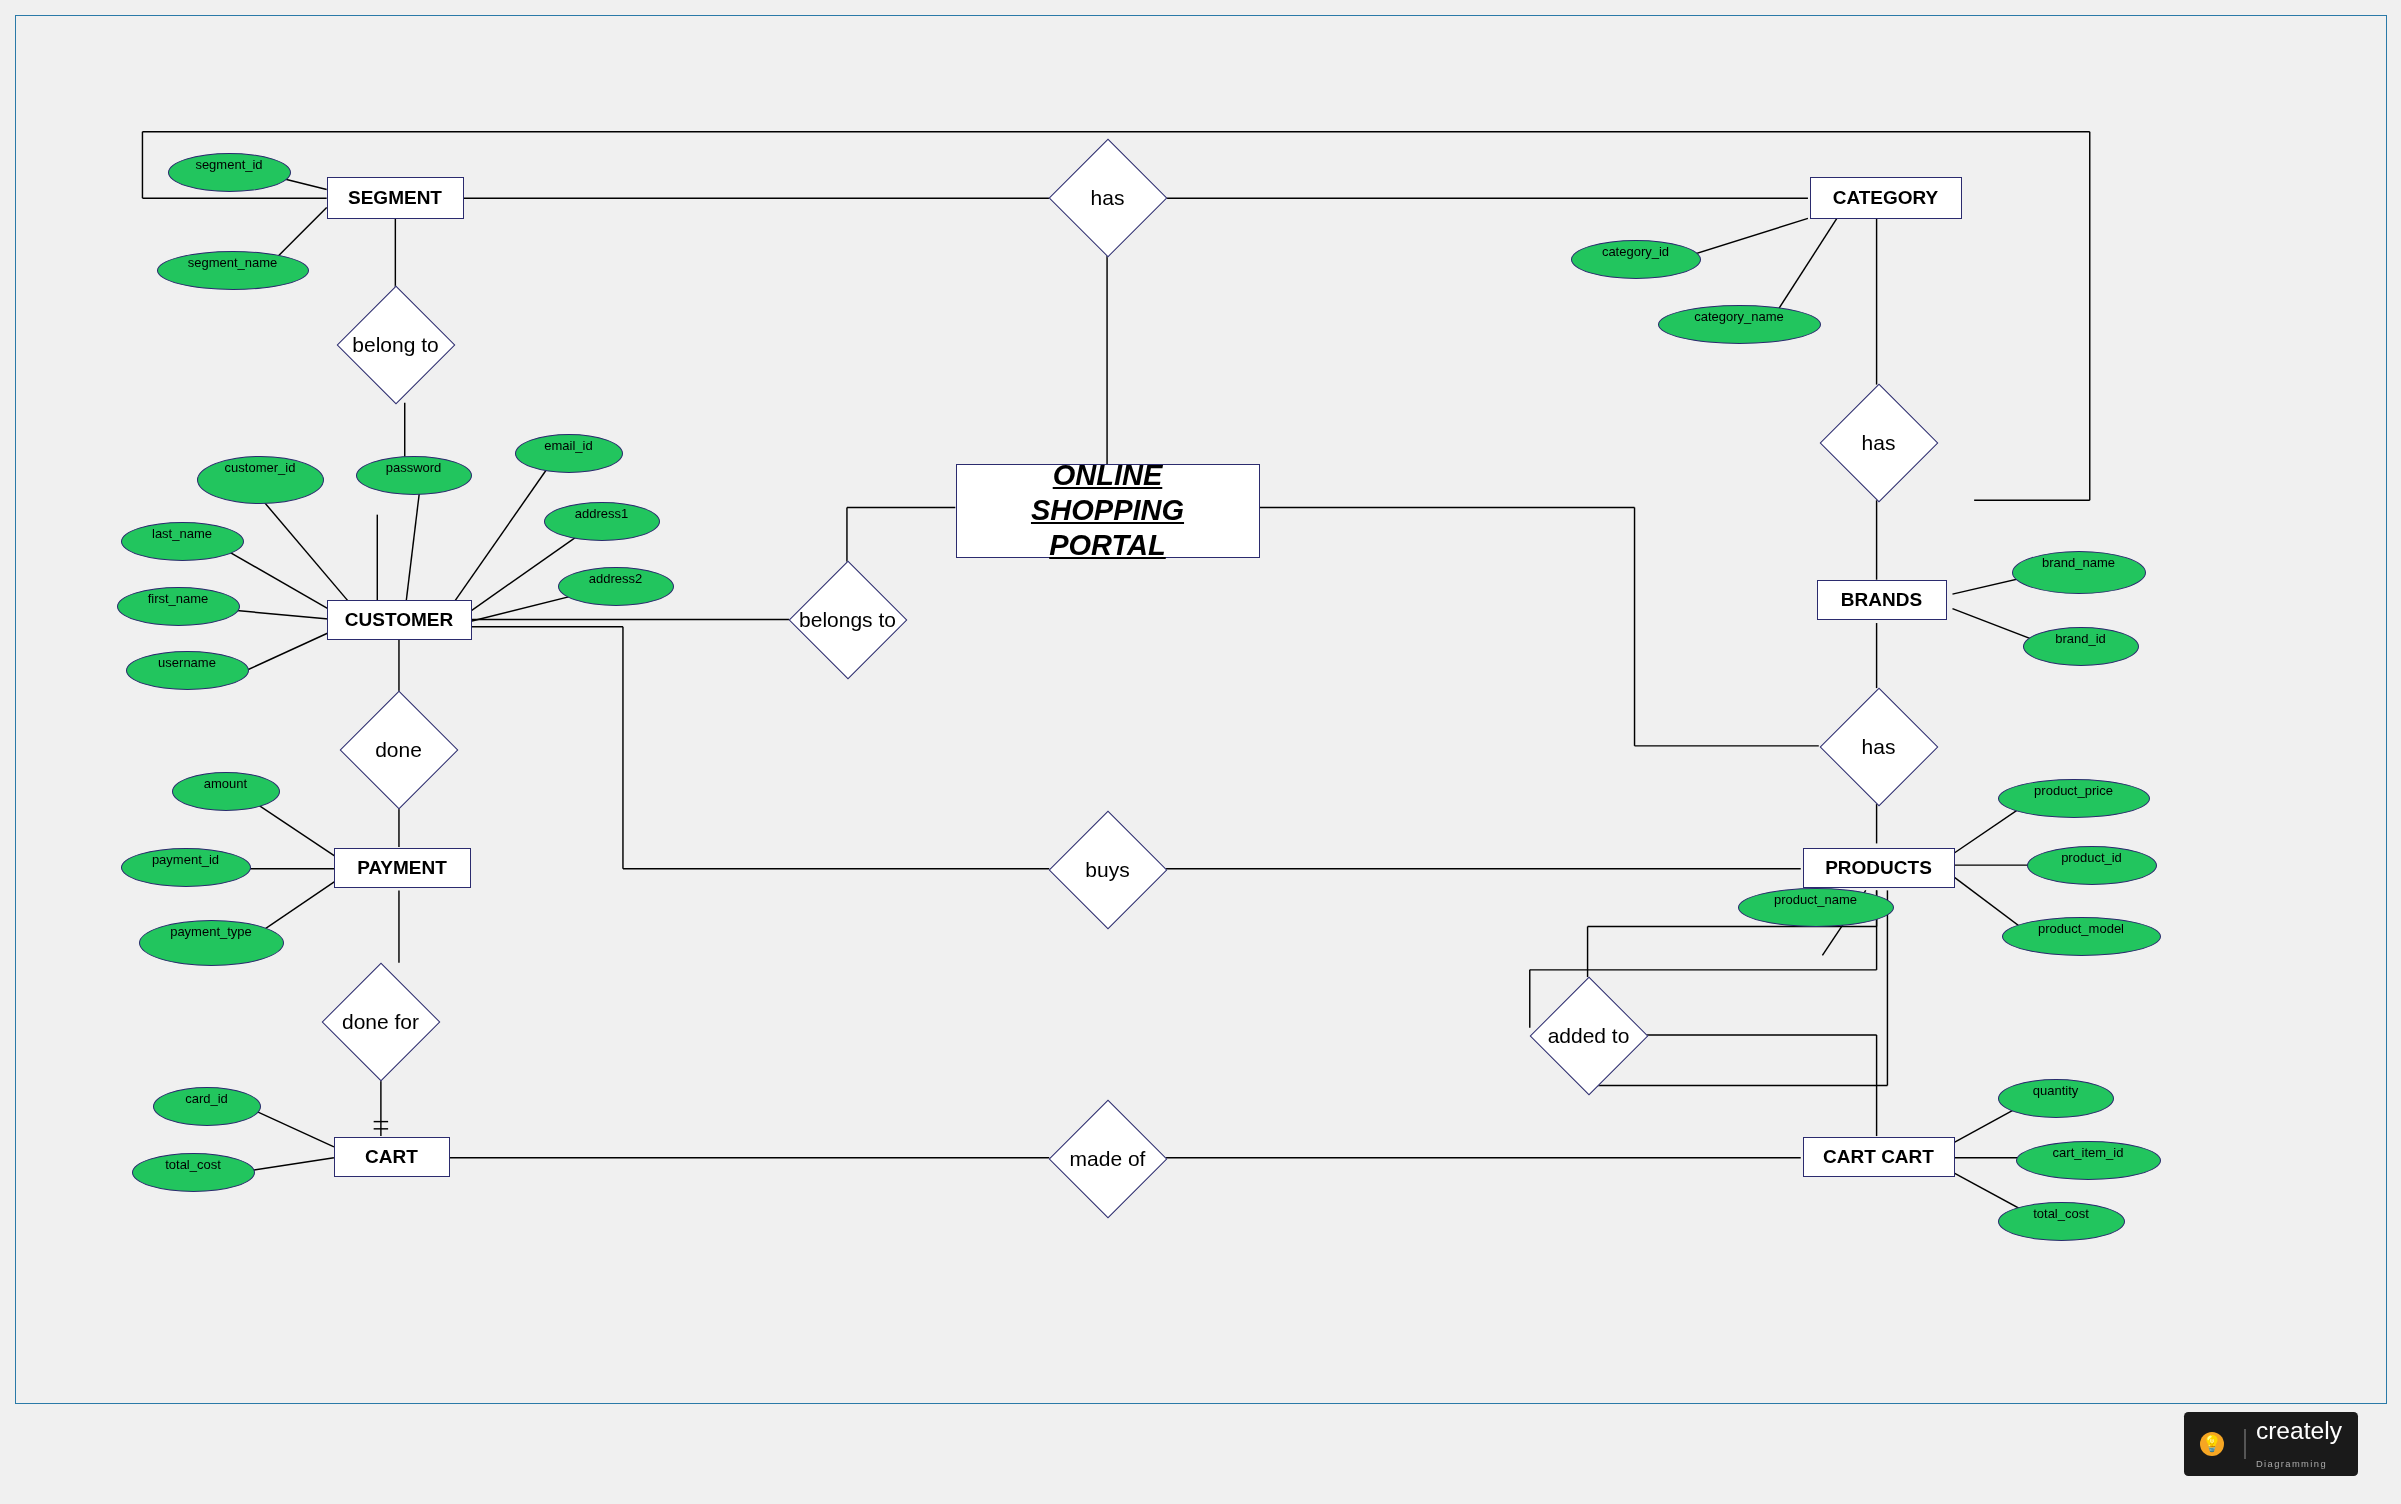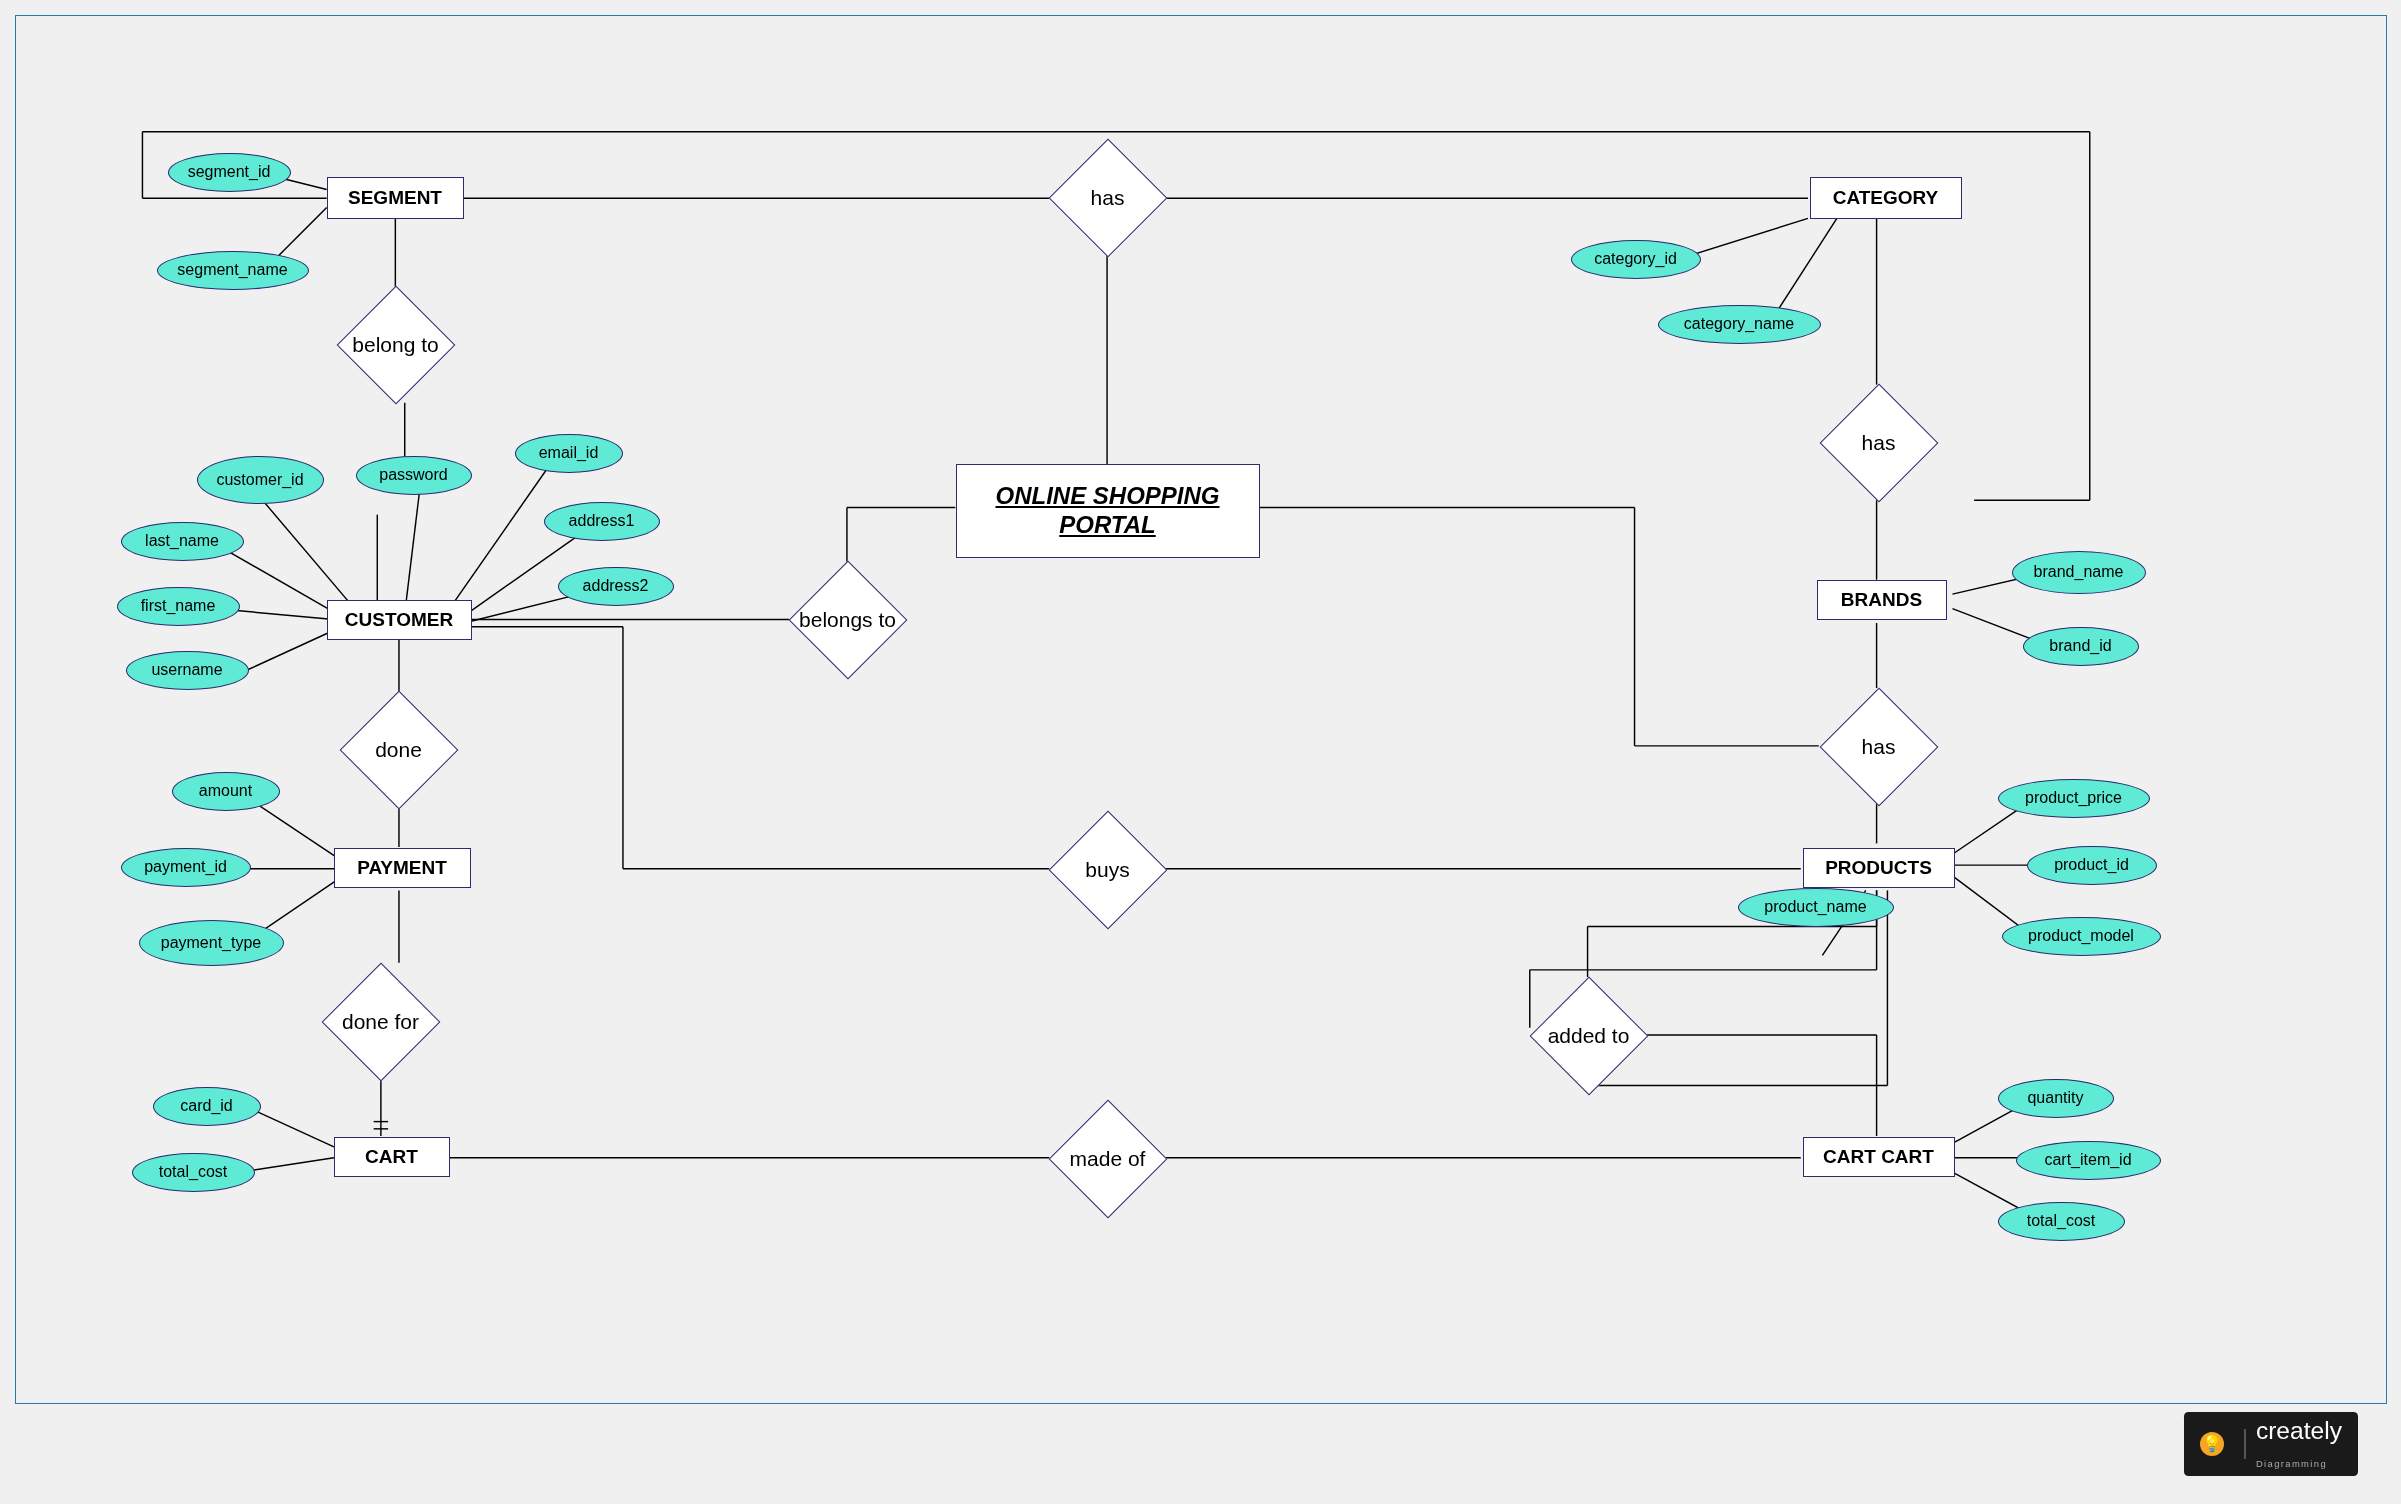--- a/index.html
+++ b/index.html
@@ -1,20 +1,20 @@
 <!DOCTYPE html>
 <html style="font-size:11.6px"><head>
 <meta charset="utf-8">
 <style>
   html,body{margin:0;padding:0;width:100%;height:100%;background:#f0f0f0;font-family:Arial,Helvetica,sans-serif}
   .page{width:2401px;height:1505px;position:relative;background:#f0f0f0}
   .frame{position:absolute;left:14.5px;top:14.5px;right:14.5px;bottom:101px;border:1.4px solid #2a7aa8;background:#f0f0f0}
   .entity{position:absolute;background:#fff;border:1.4px solid #2b2b6e;display:flex;align-items:center;justify-content:center;font-weight:bold;font-size:19px;text-align:center;padding:0 7.2px;box-sizing:border-box}
-  .entity.title{font-style:italic;text-decoration:underline;font-size:24px;line-height:1.2;padding:17px 22px}
-  .attr{position:absolute;background:#5eead4;border:1.4px solid #2b2b6e;border-radius:50%;display:flex;align-items:center;justify-content:center;font-size:16px;text-align:center;line-height:1.1;padding:4.3px 10px;box-sizing:border-box}
+  .entity.title{font-style:italic;text-decoration:underline;font-size:29px;line-height:1.2;padding:17px 22px}
+  .attr{position:absolute;background:#22c55e;border:1.4px solid #2b2b6e;border-radius:50%;display:flex;align-items:flex-start;justify-content:center;font-size:13px;text-align:center;line-height:1.1;padding:4.3px 10px;box-sizing:border-box}
   .rel{position:absolute;width:116px;height:116px;display:flex;align-items:center;justify-content:center}
   .rel .diamond{position:absolute;inset:0;background:#fff;border:1.4px solid #2b2b6e;transform:rotate(45deg);transform-origin:center;width:82px;height:82px;left:16.6px;top:16.6px}
   .rel .lbl{position:relative;font-size:21px;font-weight:normal;text-align:center;z-index:2}
   svg.lines{position:absolute;inset:0;width:100%;height:100%;pointer-events:none}
   svg.lines line{stroke:#000;stroke-width:2}
   .logo{position:absolute;right:43px;bottom:29px;background:#1a1a1a;color:#fff;border-radius:4.3px;display:flex;align-items:center;padding:7.2px 16px;font-size:24.6px}
   .logo .bulb{width:24.6px;height:24.6px;border-radius:50%;background:#f6a623;margin-right:10px;display:flex;align-items:center;justify-content:center;color:#000;font-size:16px}
   .logo .sep{width:1.4px;height:30px;background:#555;margin:0 10px}
   .logo .t2{font-size:9.4px;letter-spacing:1.4px;color:#aaa;margin-top:16px}
   .logo .stack{display:flex;flex-direction:column;line-height:1}

